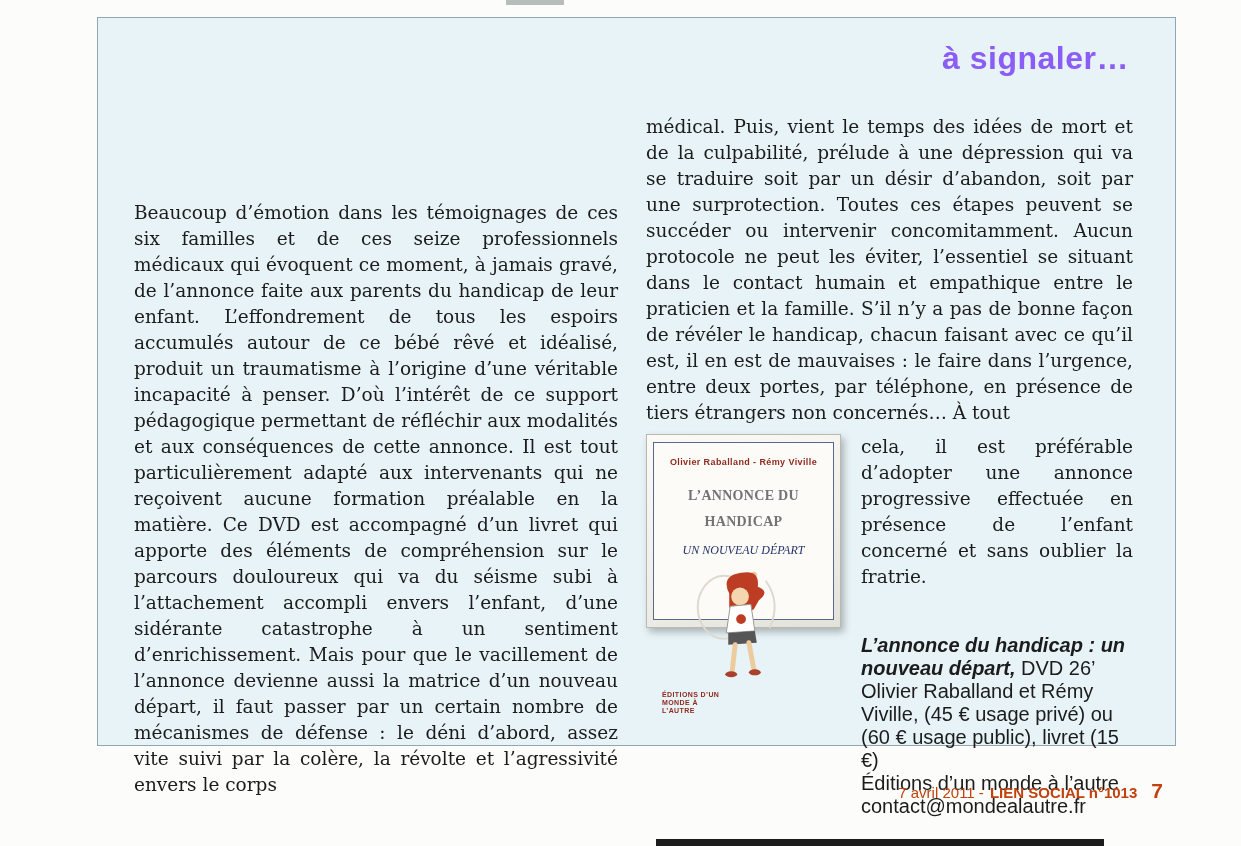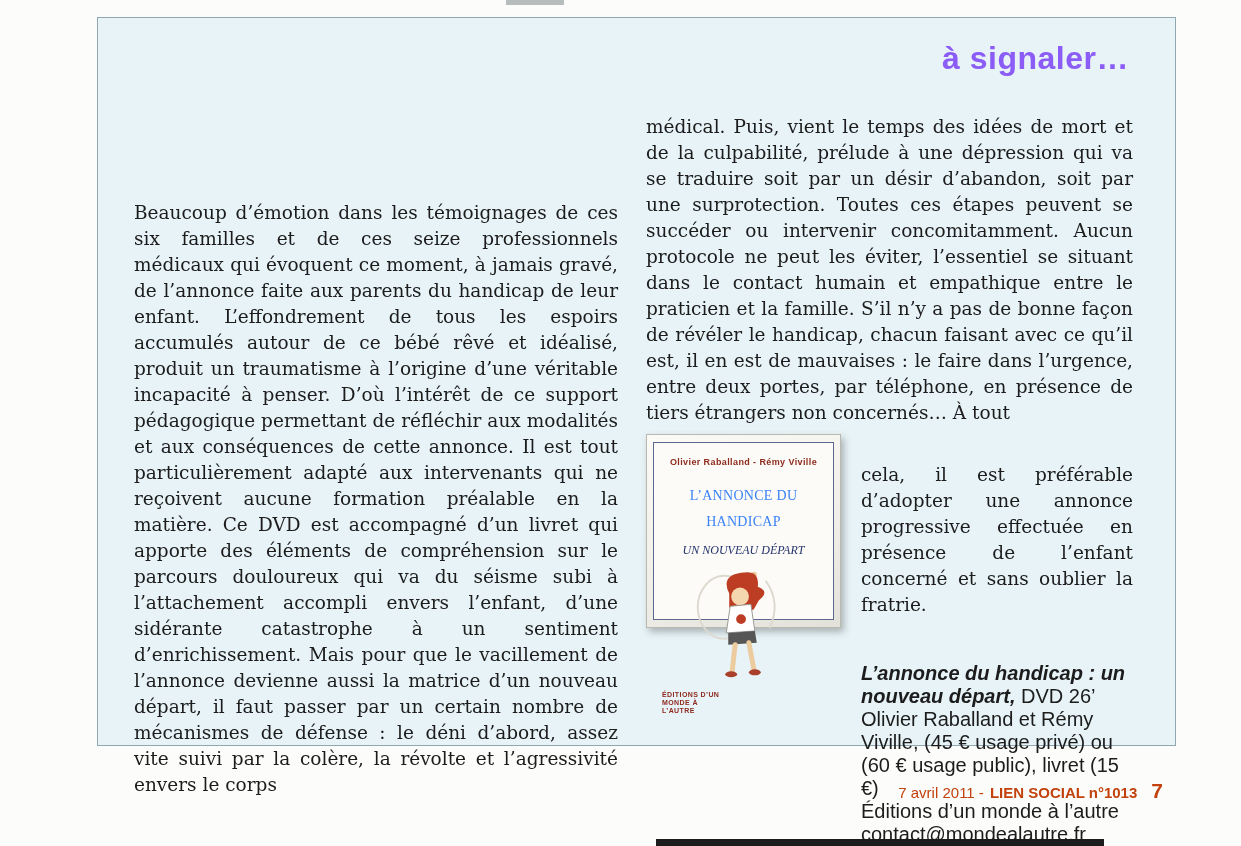--- a/index.html
+++ b/index.html
@@ -54,22 +54,22 @@
     display:flex; flex-direction:column;
   }
   .dvd-authors {
     font-family:"Liberation Sans", sans-serif;
     font-size:9px; font-weight:bold; letter-spacing:0.4px;
     color:#8e2a1e;
   }
   .dvd-rule { height:1px; background:#8e2a1e; margin:3px 6px; }
   .dvd-title {
     font-family:"Liberation Serif", serif;
-    font-size:14px; font-weight:normal; letter-spacing:0.3px;
-    color:#3b82f6; margin-top:2px;
+    font-size:14px; font-weight:bold; letter-spacing:0.3px;
+    color:#737373; margin-top:2px;
   }
   .dvd-subtitle {
     font-family:"Liberation Serif", serif;
     font-size:12px; font-style:italic; font-weight:normal;
     color:#24336b; margin-top:2px;
   }
   .dvd-art { flex:1; display:flex; align-items:center; justify-content:center; }
   .dvd-art svg { width:120px; height:128px; }
   .dvd-genre {
     font-family:"Liberation Sans", sans-serif;
@@ -78,21 +78,21 @@
     border-top:1px solid #5a678f; border-bottom:1px solid #5a678f;
     padding:3px 0; margin:2px 6px 4px 6px;
   }
   .dvd-publisher {
     font-family:"Liberation Sans", sans-serif;
     font-size:7px; font-weight:bold; letter-spacing:0.4px;
     color:#8e2a1e; text-align:left; padding-left:4px;
     width:70px; line-height:8px;
   }
   .right-sub { flex:1; padding-left:20px; }
-  .wrap-par { text-align:justify; hyphens:auto;margin-top:28px; }
+  .wrap-par { text-align:justify; hyphens:auto; }
   .caption {
     margin-top:44px;
     font-family:"Liberation Sans", sans-serif;
     font-size:20px; line-height:23px; color:#1c1c1c;
     text-align:left;
   }
   .caption .lead { font-weight:bold; font-style:italic; }
   .caption .cap-line { display:block; }
   .footer {
     position:absolute; top:779px; right:78px;

